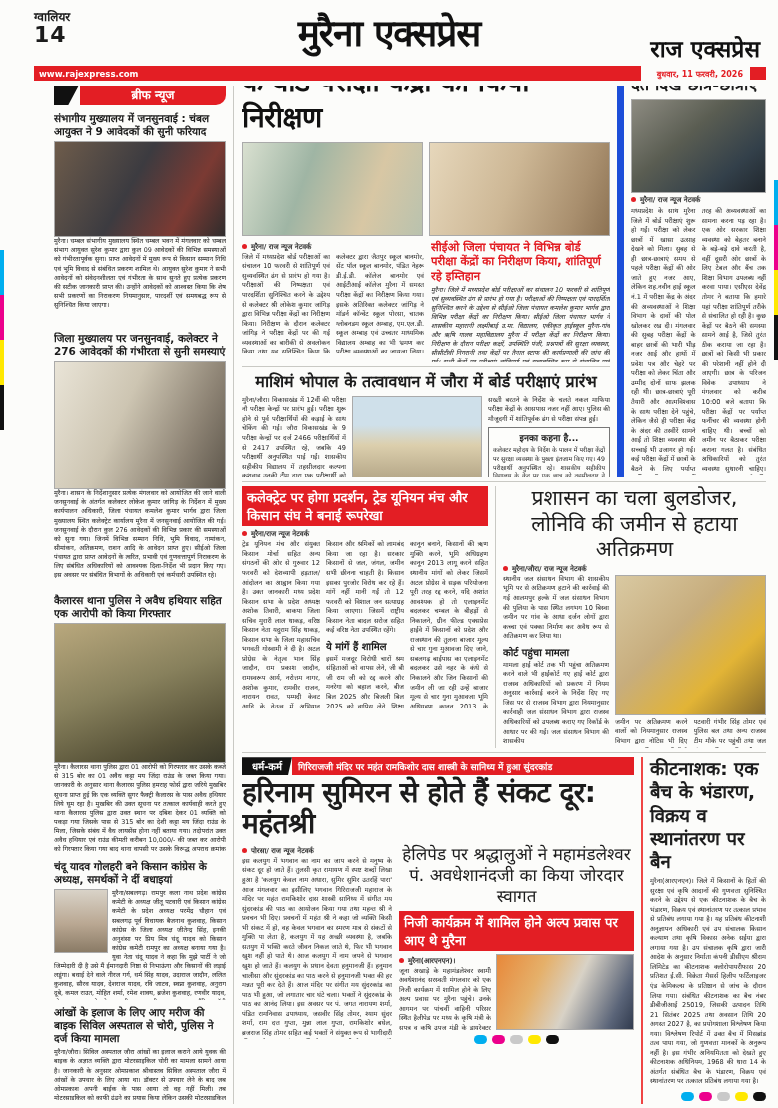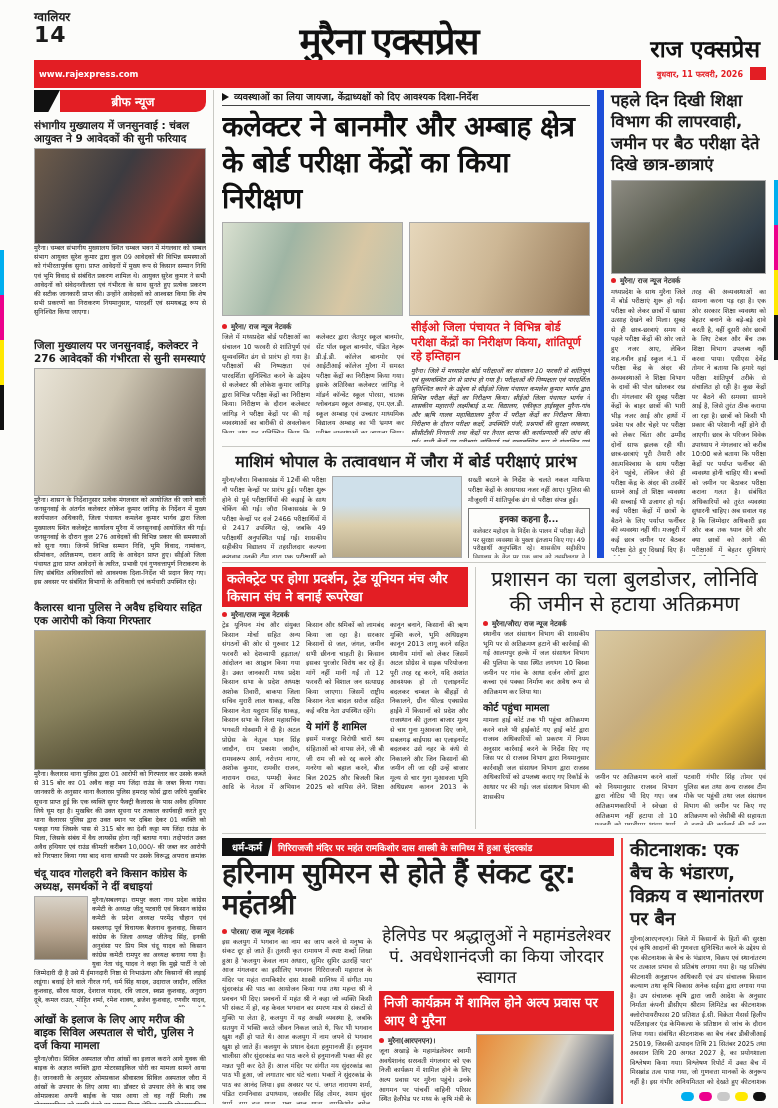--- a/index.html
+++ b/index.html
@@ -3,34 +3,34 @@
 <meta charset="utf-8">
 <style>
   html,body{margin:0;padding:0;background:#e9e9e6;}
   .page{position:relative;width:778px;height:1108px;background:#fcfcfa;overflow:hidden;
         font-family:"DejaVu Sans",sans-serif;color:#1c1c1c;}
   
   .masthead{position:relative;height:86px;padding:0 14px 0 34px;}
   .mast-city{position:absolute;left:34px;top:8px;font-size:12px;font-weight:bold;}
   .mast-page{position:absolute;left:34px;top:22px;font-size:22px;font-weight:bold;letter-spacing:1px;}
   .mast-title{position:absolute;left:0;right:0;top:6px;text-align:center;font-size:37px;font-weight:bold;
-              letter-spacing:-1px;color:#111;margin:8px;font-family:Liberation Serif, serif;}
+              letter-spacing:-1px;color:#111;margin:0;}
   .mast-brand{position:absolute;right:18px;top:32px;font-size:23px;font-weight:bold;color:#111;}
   .redbar-row{position:absolute;left:34px;right:12px;top:66px;display:flex;align-items:center;height:15px;}
-  .redbar{flex:1;background:#e31e24;height:28px;display:flex;align-items:center;padding-left:5px;margin-right:16px;}
+  .redbar{flex:1;background:#e31e24;height:15px;display:flex;align-items:center;padding-left:5px;margin-right:16px;}
   .redbar .site{color:#fff;font-size:8.5px;font-weight:bold;}
   .mast-date{color:#e31e24;font-size:8px;font-weight:bold;margin-right:7px;white-space:nowrap;}
   .redsq{width:16px;height:13px;background:#e31e24;}
   
   .regstrip{position:absolute;width:4px;display:flex;flex-direction:column;}
   .regstrip span{flex:1;}
   .reg-left{left:0;top:250px;height:180px;}
   .reg-right{right:0;top:180px;height:180px;}
   
-  .content{display:flex;padding:4px 12px 0 34px;height:1014px;overflow:hidden;}
+  .content{display:flex;padding:4px 12px 0 54px;height:1014px;overflow:hidden;align-items:flex-end;}
   .briefcol{width:172px;flex:none;border-right:1px solid #c9c9c4;padding-right:7px;overflow:hidden;}
   .mainarea{flex:1;padding-left:8px;display:flex;flex-direction:column;overflow:hidden;}
   
   .brief-banner{display:flex;height:22px;margin-bottom:5px;}
   .brief-wedge{width:26px;background:#111;clip-path:polygon(0 0,100% 0,55% 100%,0 100%);}
   .brief-label{flex:1;background:#e31e24;color:#fff;font-size:12px;font-weight:bold;
                display:flex;align-items:center;justify-content:center;border-radius:0 0 10px 0;}
   .brief-item{overflow:hidden;margin-bottom:4px;}
   .brief-h{font-size:10.5px;font-weight:bold;line-height:1.25;margin:2px 0 3px;}
   .brief-body{font-size:6.4px;line-height:1.42;text-align:justify;color:#222;}

